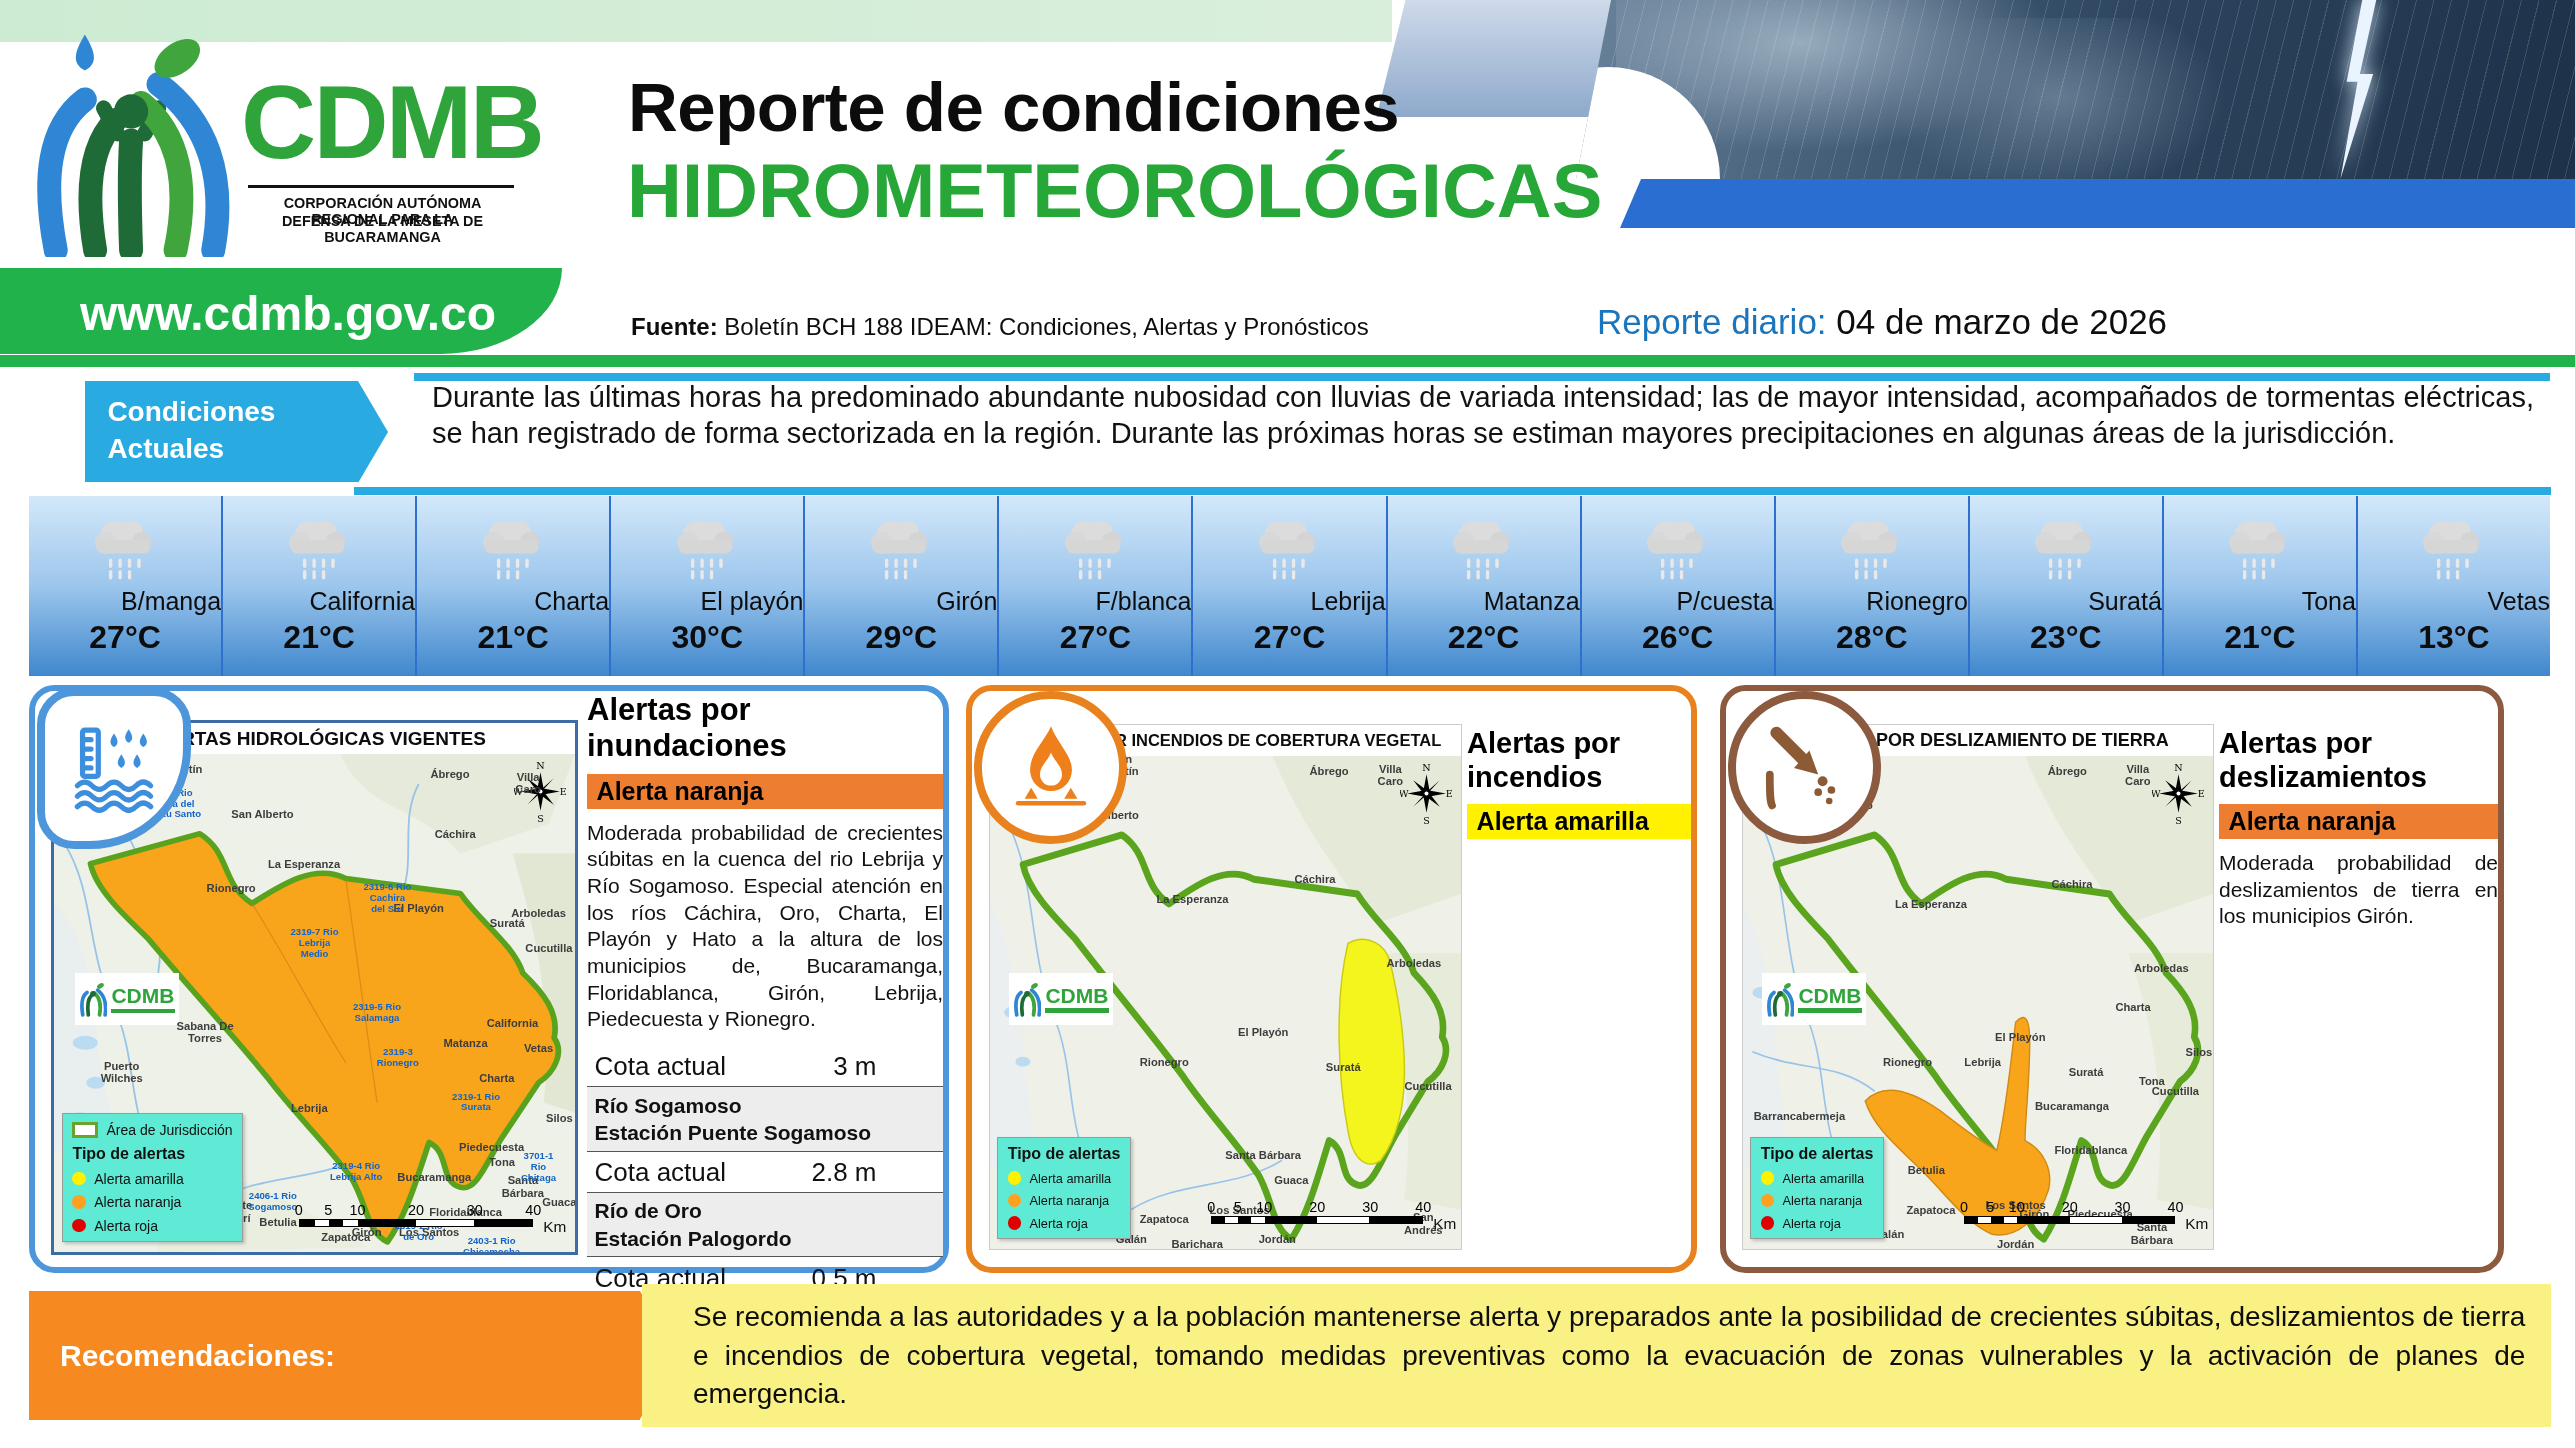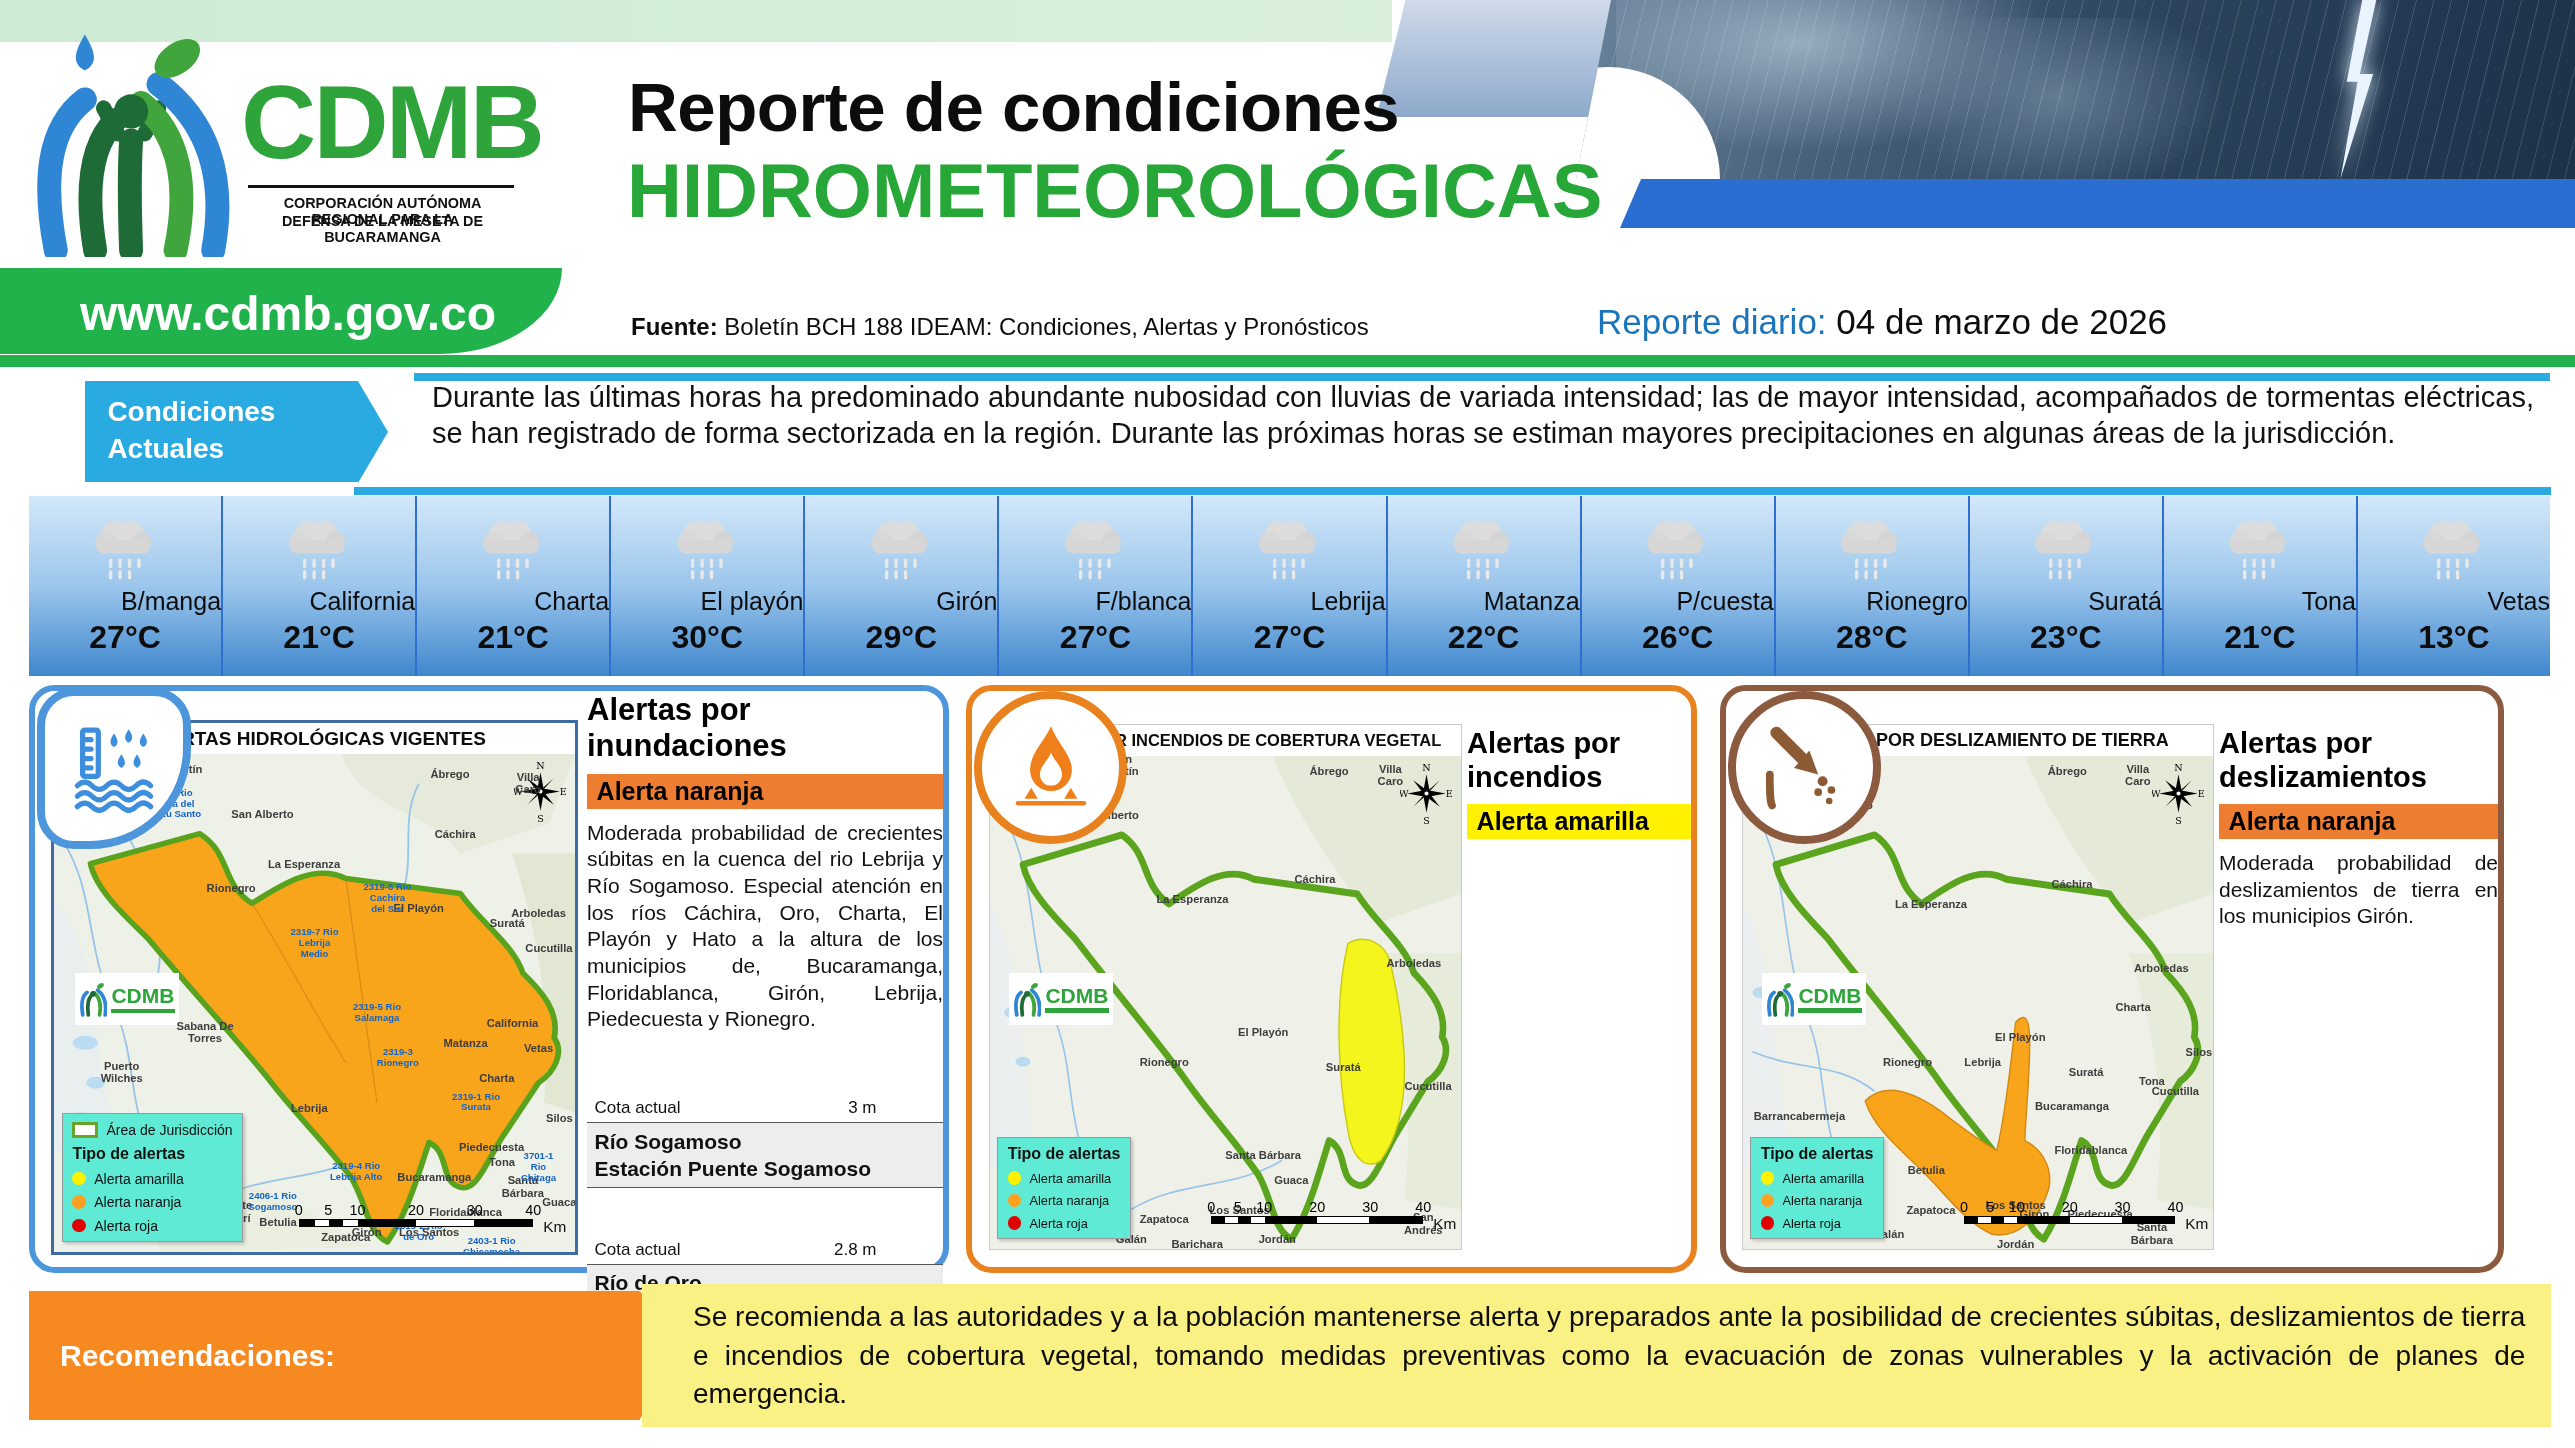--- a/index.html
+++ b/index.html
@@ -100,21 +100,21 @@
   .t2{left:1467px;top:727px;width:224px;}
   .t3{left:2219px;top:727px;width:279px;}
   .ptitle{font-size:31px;font-weight:bold;color:#000;line-height:1.17;}
   .t2 .ptitle,.t3 .ptitle{font-size:29px;}
   .chip{margin-top:9.6px;height:35px;display:flex;align-items:center;padding:0 9.6px;font-size:25px;font-weight:bold;color:#000;}
   .chip.orange{background:#ed7d31;}
   .chip.yellow{background:#fff100;}
   .pbody{margin-top:10.6px;font-size:21px;line-height:1.27;text-align:justify;color:#121212;}
   .stations{margin-top:12.8px;}
   .st-head{background:#ededed;font-weight:bold;font-size:21px;line-height:1.3;padding:4.3px 7.5px;border-bottom:1.6px solid #555;}
-  .st-row{display:flex;justify-content:space-between;font-size:17px;padding:5.3px 7.5px 4.3px 7.5px;border-bottom:1.6px solid #555;margin-top:47px;}
+  .st-row{display:flex;justify-content:space-between;font-size:26px;padding:5.3px 7.5px 4.3px 7.5px;border-bottom:1.6px solid #555;}
   .st-val{margin-right:59px;}
 
   
   .reco-label{left:29px;top:1291px;width:611px;height:129px;background:#f6891f;color:#fff;font-weight:bold;font-size:30px;display:flex;align-items:center;padding-left:31px;box-sizing:border-box;}
   .reco-label::after{content:"";position:absolute;right:-37px;top:0;border-top:64px solid transparent;border-bottom:64px solid transparent;border-left:37px solid #f6891f;}
   .reco-text{left:642px;top:1284px;width:1909px;height:143px;background:#faf184;box-sizing:border-box;padding:14px 25.6px 0 51px;font-size:28px;line-height:1.38;text-align:justify;color:#0d0d0d;}
 </style>
 </head>
 <body>
 

